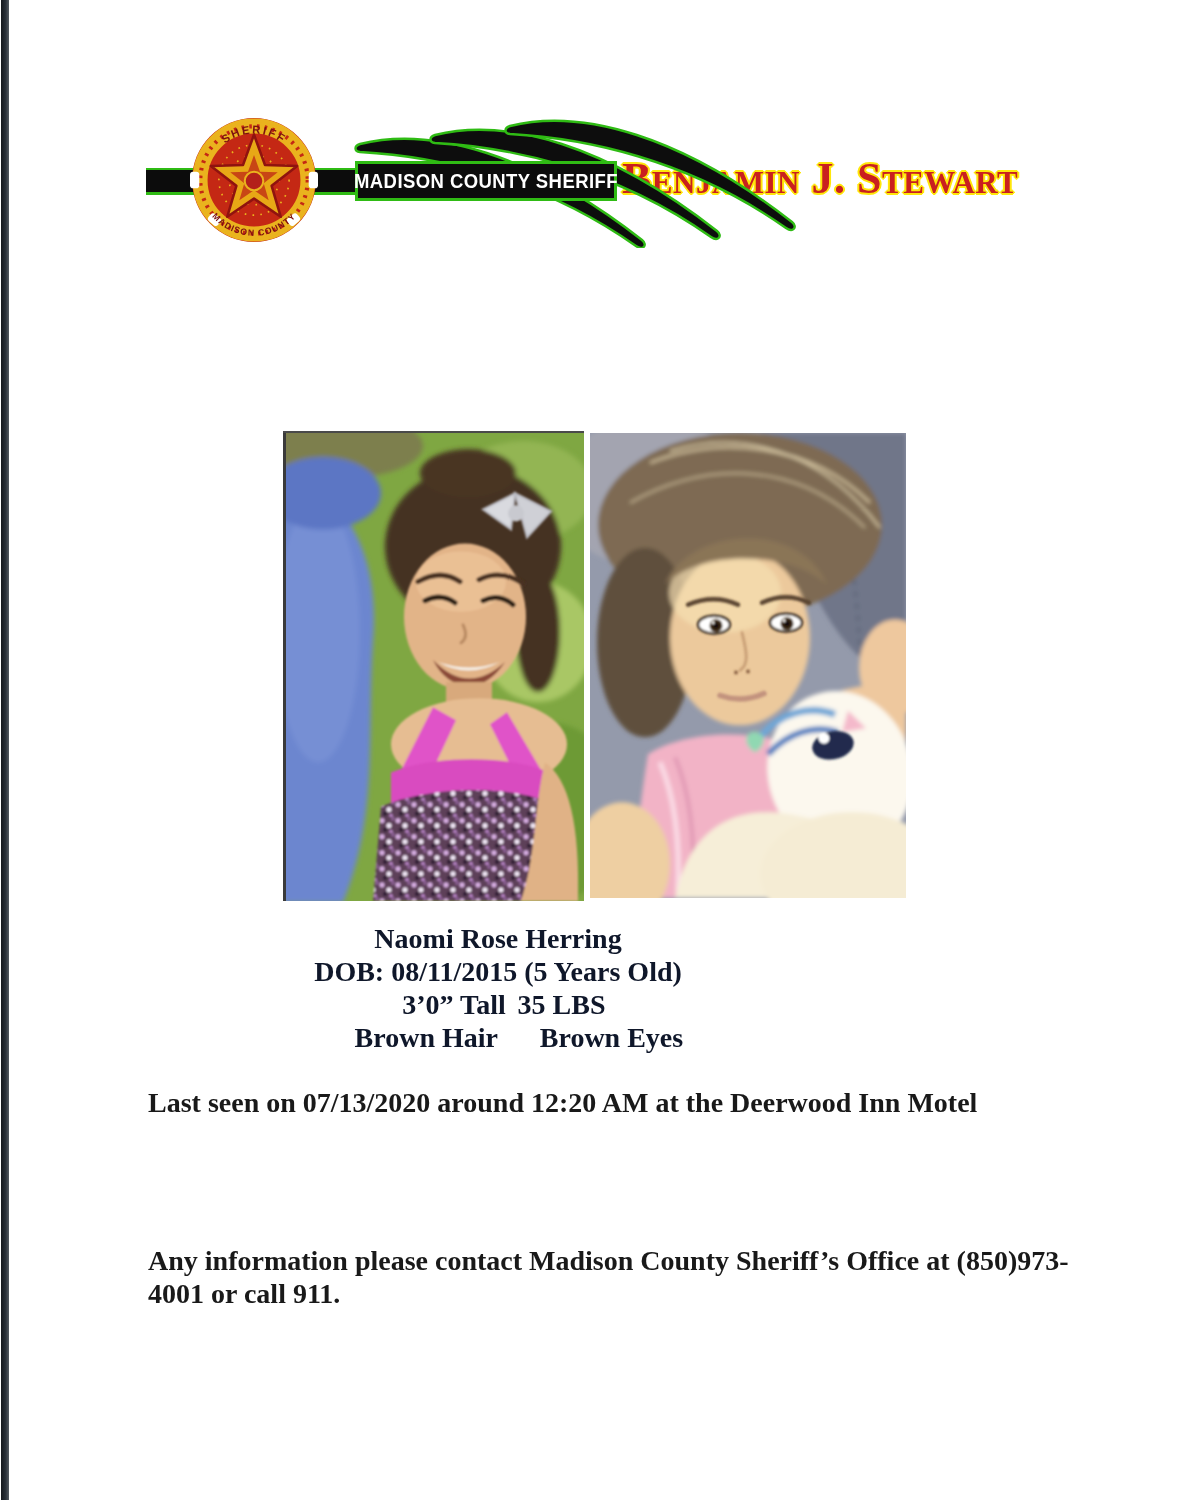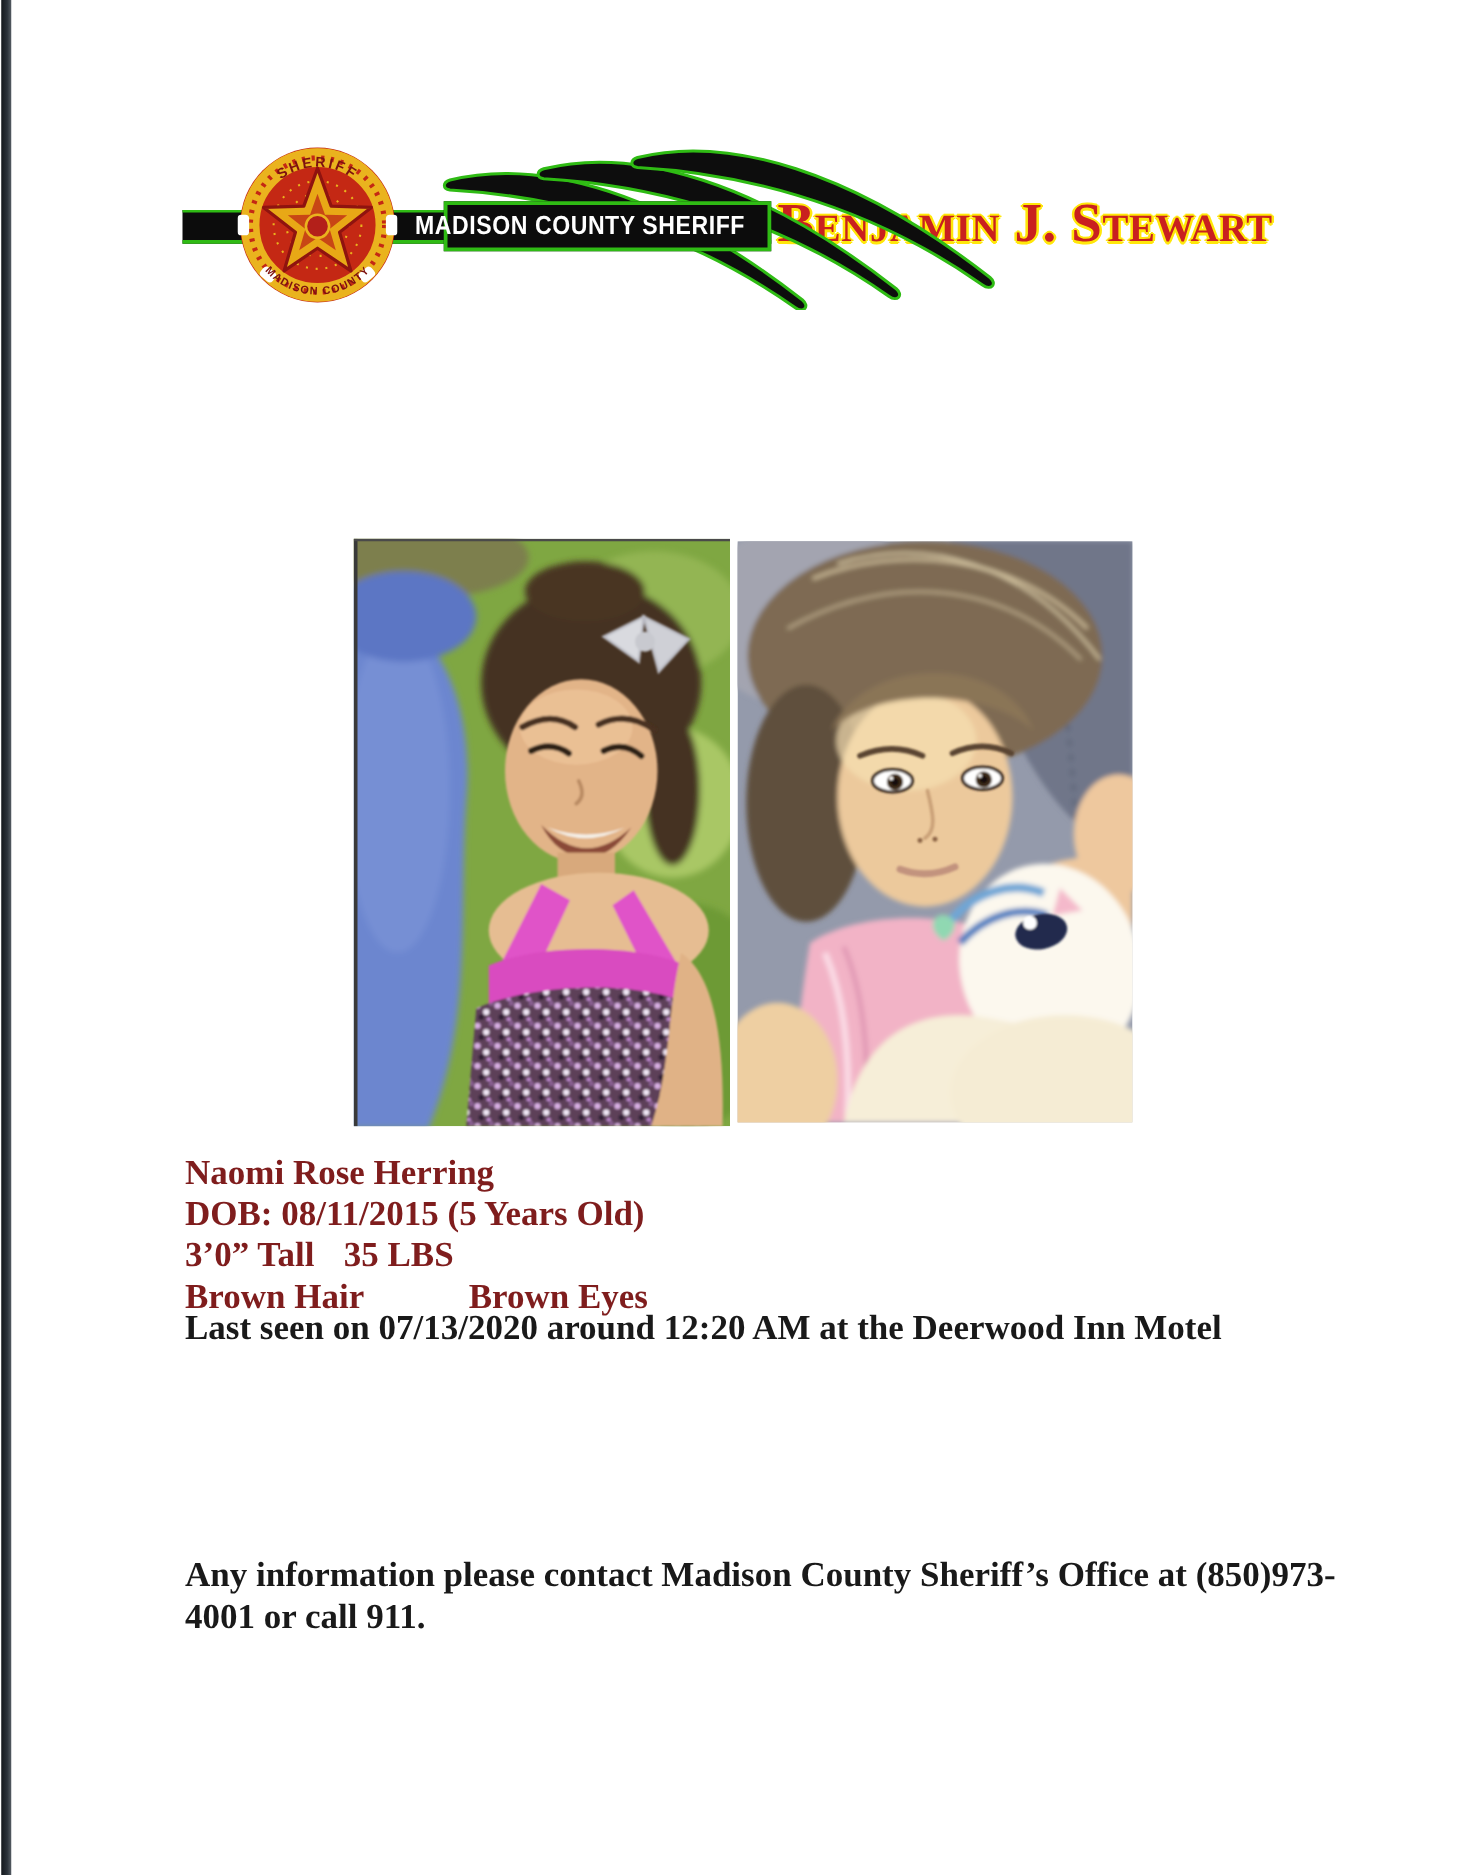--- a/index.html
+++ b/index.html
@@ -7,47 +7,47 @@
     position:relative;width:1180px;height:1500px;background:#ffffff;overflow:hidden;
     font-family:"Liberation Serif", serif;
   }
   .scan-strip{position:absolute;left:1px;top:0;width:8px;height:1500px;
     background:linear-gradient(90deg,#14181d,#2b323a 60%,#555c63);}
   
   .bar{position:absolute;left:146px;top:168px;width:471px;height:22px;background:#0c0c0c;
     border-top:2px solid #2fbb14;border-bottom:3px solid #2fbb14;z-index:1;}
   .swooshes{position:absolute;left:352px;top:116px;width:480px;height:132px;z-index:2;}
   .banner{position:absolute;left:355px;top:161px;width:256px;height:34px;background:#0c0c0c;
-    border:3px solid #2fbb14;z-index:3;display:flex;align-items:center;justify-content:flex-end;}
+    border:3px solid #2fbb14;z-index:3;display:flex;align-items:center;justify-content:center;}
   .banner span{display:inline-block;transform:scaleX(.88);transform-origin:center;
     font-family:"Liberation Sans", sans-serif;font-weight:bold;font-size:21px;color:#ffffff;
     letter-spacing:.5px;white-space:nowrap;}
   .badge{position:absolute;left:190px;top:116px;width:128px;height:128px;z-index:4;}
   .sheriff-name{position:absolute;left:622px;top:153px;width:520px;z-index:1;
     font-family:"Liberation Serif", serif;font-weight:bold;font-variant:small-caps;
     font-size:44px;line-height:52px;color:#c9201f;white-space:nowrap;letter-spacing:0.5px;
     text-shadow:-2px 0 #ffe70a,2px 0 #ffe70a,0 -2px #ffe70a,0 2px #ffe70a,
       -1px -1px #ffe70a,1px -1px #ffe70a,-1px 1px #ffe70a,1px 1px #ffe70a;}
   
   .alert-title{position:absolute;left:0;top:314px;width:1180px;margin:0;text-align:center;
     font-family:"Liberation Sans", sans-serif;font-weight:bold;font-size:64px;line-height:70px;
     color:#ee1b24;letter-spacing:-1px;}
   
   .photo{position:absolute;display:block;}
   .photo-left{left:283px;top:431px;width:301px;height:470px;}
   .photo-right{left:590px;top:433px;width:316px;height:465px;}
   
   .subject{position:absolute;left:148px;top:922px;width:700px;
-    font-weight:bold;font-size:28px;line-height:33px;color:#7f1d1d;}
+    font-weight:bold;font-size:28px;line-height:33px;color:#0f172a;text-align:center;}
   .sline{white-space:nowrap;}
   .col-h{display:inline-block;width:127px;}
   .col-hair{display:inline-block;width:227px;}
   .para{position:absolute;left:148px;width:960px;font-weight:bold;font-size:28px;
     line-height:33px;color:#191919;}
-  .para1{top:1046px;}
+  .para1{top:1086px;}
   .para2{top:1244px;}
   .pline{white-space:nowrap;}
 </style>
 </head>
 <body>
 
 <div class="page">
 
   <div class="scan-strip"></div>
 

